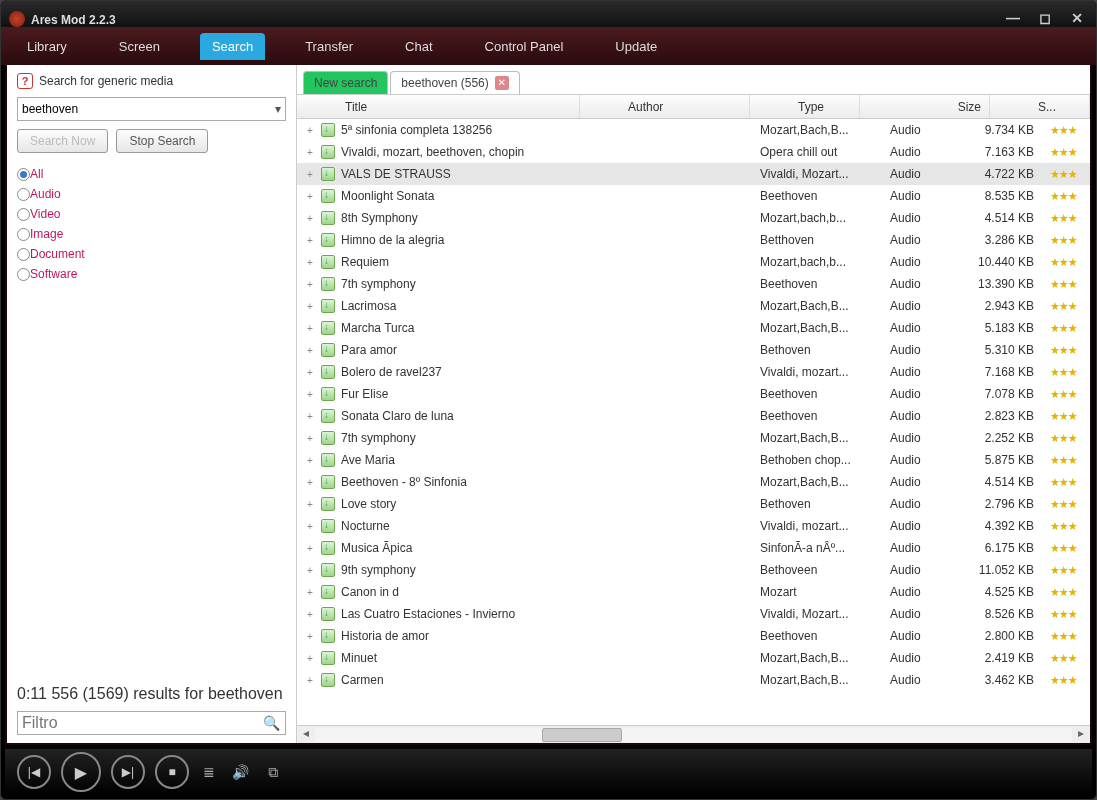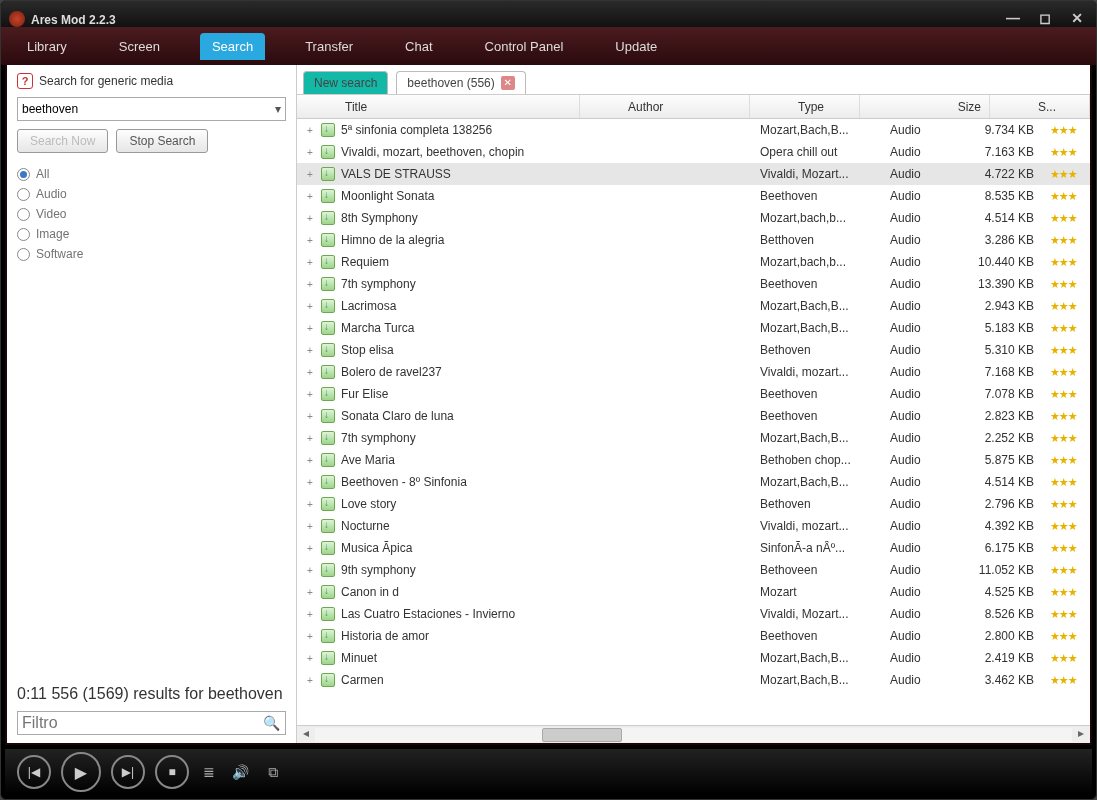--- a/index.html
+++ b/index.html
@@ -17,32 +17,32 @@
 .sidebar { width:290px; border-right:1px solid #ccc; padding:8px 10px; display:flex; flex-direction:column; gap:8px; }
 .side-head { display:flex; align-items:center; gap:6px; color:#333; }
 .help-icon { width:16px; height:16px; border:1px solid #c33; color:#c33; border-radius:3px; text-align:center; line-height:14px; font-weight:bold; font-size:11px;}
 .search-combo { display:flex; border:1px solid #aaa; height:24px; align-items:center; padding:0 4px; }
 .search-combo input { flex:1; border:none; outline:none; font-size:12px; }
 .search-combo .arrow { color:#555; cursor:pointer; }
 .btnrow { display:flex; gap:8px; }
 .btn { border:1px solid #999; background:linear-gradient(#fdfdfd,#e6e6e6); padding:4px 12px; border-radius:3px; cursor:pointer; color:#555; }
 .btn.disabled { color:#bbb; cursor:default; }
 .radios { display:flex; flex-direction:column; gap:6px; margin-top:6px; }
-.radio { display:flex; align-items:center; gap:6px; color:#737373; cursor:pointer; }
+.radio { display:flex; align-items:center; color:#be185d; cursor:pointer; }
 .radio .dot { width:13px; height:13px; border:1px solid #888; border-radius:50%; display:flex; align-items:center; justify-content:center; }
 .radio.selected .dot::after { content:""; width:7px; height:7px; background:#3a78c8; border-radius:50%; }
 .side-spacer { flex:1; }
 .status { color:#333; font-size:16px; }
 .filter { display:flex; border:1px solid #aaa; height:24px; align-items:center; padding:0 4px; }
 .filter input { flex:1; border:none; outline:none; font-size:16px; color:#888; }
 .mag { color:#2a6bbd; font-size:14px; cursor:pointer; }
 .main { flex:1; display:flex; flex-direction:column; overflow:hidden; }
 .searchtabs { height:30px; display:flex; align-items:flex-end; padding:4px 6px 0 6px; gap:2px; border-bottom:1px solid #ccc; }
-.stab { border:1px solid #bbb; border-bottom:none; padding:4px 10px; background:#14b8a6; border-radius:4px 4px 0 0; cursor:pointer; display:flex; align-items:center; gap:6px; color:#444; }
-.stab.active { background:#fff;margin-left:6px; }
+.stab { border:1px solid #bbb; border-bottom:none; padding:4px 10px; background:#22c55e; border-radius:4px 4px 0 0; cursor:pointer; display:flex; align-items:center; gap:6px; color:#444; }
+.stab.active { background:#fff; }
 .closex { width:14px; height:14px; background:#d88; color:#fff; font-size:10px; border-radius:2px; text-align:center; line-height:14px; cursor:pointer; }
 .cols { height:24px; background:linear-gradient(#fdfdfd,#ececec); border-bottom:1px solid #ccc; display:flex; align-items:center; color:#333; }
 .col { padding:0 8px; border-right:1px solid #ddd; height:100%; display:flex; align-items:center; overflow:hidden; white-space:nowrap;margin-left:40px; }
 .col.title { flex:1; }
 .col.author { width:130px; }
 .col.type { width:70px; }
 .col.size { width:90px; justify-content:flex-end; }
 .col.stars { width:60px; }
 .rows { flex:1; overflow-y:scroll; overflow-x:auto; }
 .row { height:22px; display:flex; align-items:center; color:#333; cursor:pointer; }
@@ -116,20 +116,24 @@
           <div class="radio">
             <span class="dot"></span>
             <span>Video</span>
           </div>
           <div class="radio">
             <span class="dot"></span>
             <span>Image</span>
           </div>
           <div class="radio">
             <span class="dot"></span>
+            <span>Document</span>
+          </div>
+          <div class="radio">
+            <span class="dot"></span>
             <span>Software</span>
           </div>
         </div>
       <div class="side-spacer"></div>
       <div class="status">0:11   556 (1569) results for beethoven</div>
       <div class="filter">
         <input placeholder="Filtro" style="">
         <span class="mag">🔍</span>
       </div>
     </div>
@@ -257,21 +261,21 @@
             </div>
             <div class="cell author">Mozart,Bach,B...</div>
             <div class="cell type">Audio</div>
             <div class="cell size">5.183 KB</div>
             <div class="cell stars">★★★</div>
           </div>
           <div class="row">
             <div class="cell titlecell">
               <span class="expand">+</span>
               <span class="fileicon"></span>
-              <span>Stop elisa</span>
+              <span>Para amor</span>
             </div>
             <div class="cell author">Bethoven</div>
             <div class="cell type">Audio</div>
             <div class="cell size">5.310 KB</div>
             <div class="cell stars">★★★</div>
           </div>
           <div class="row">
             <div class="cell titlecell">
               <span class="expand">+</span>
               <span class="fileicon"></span>

